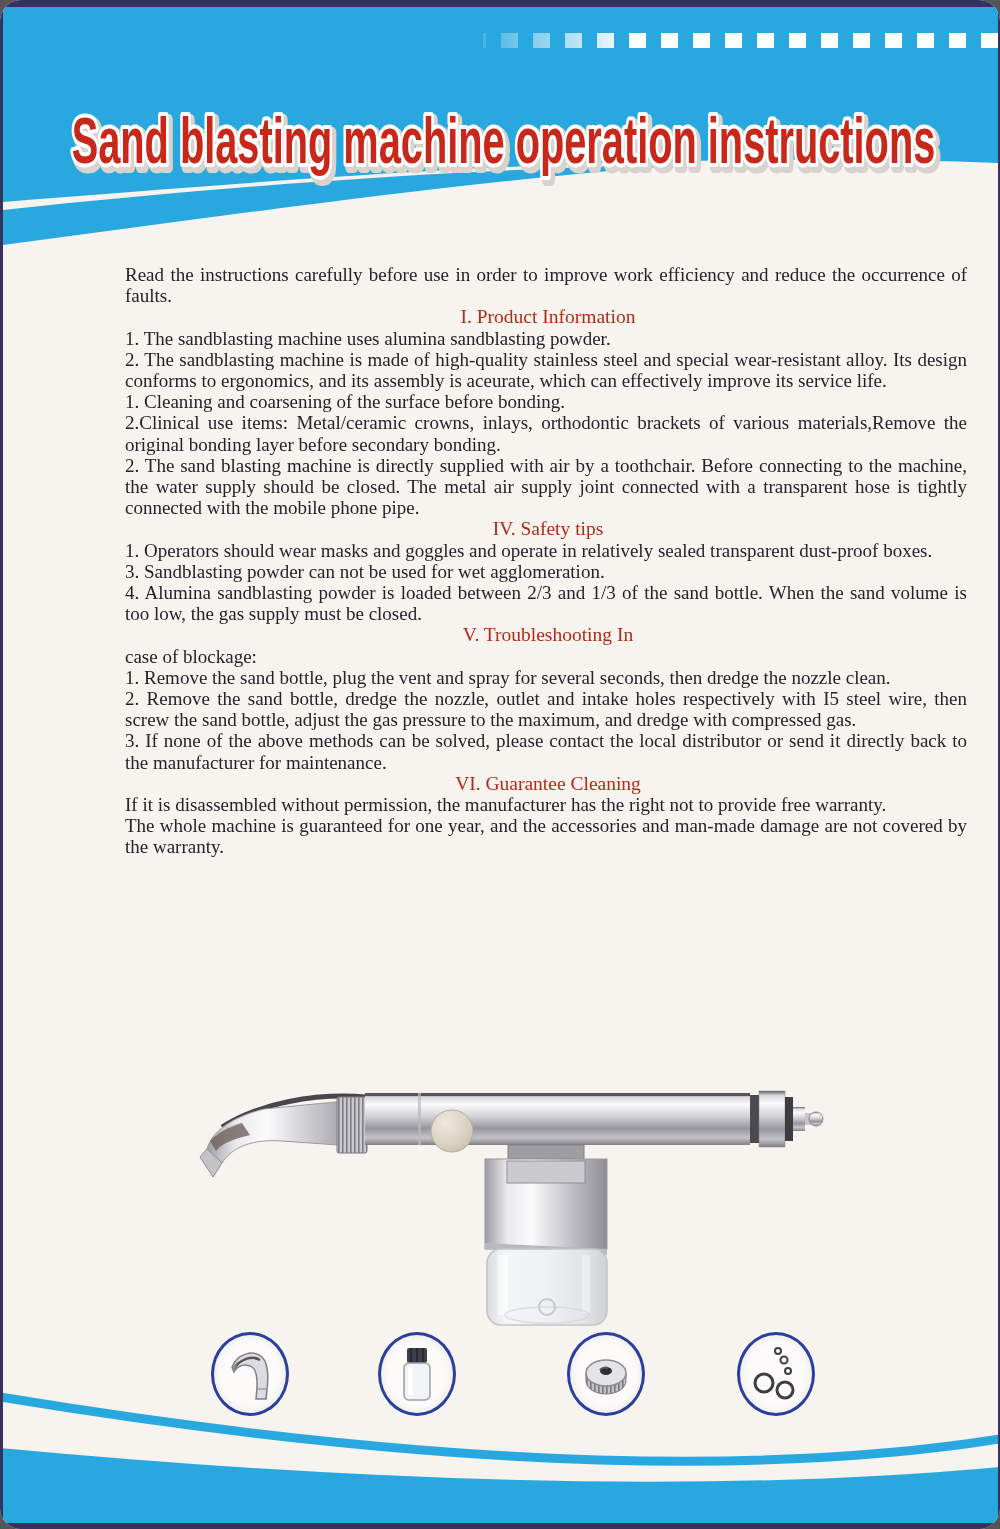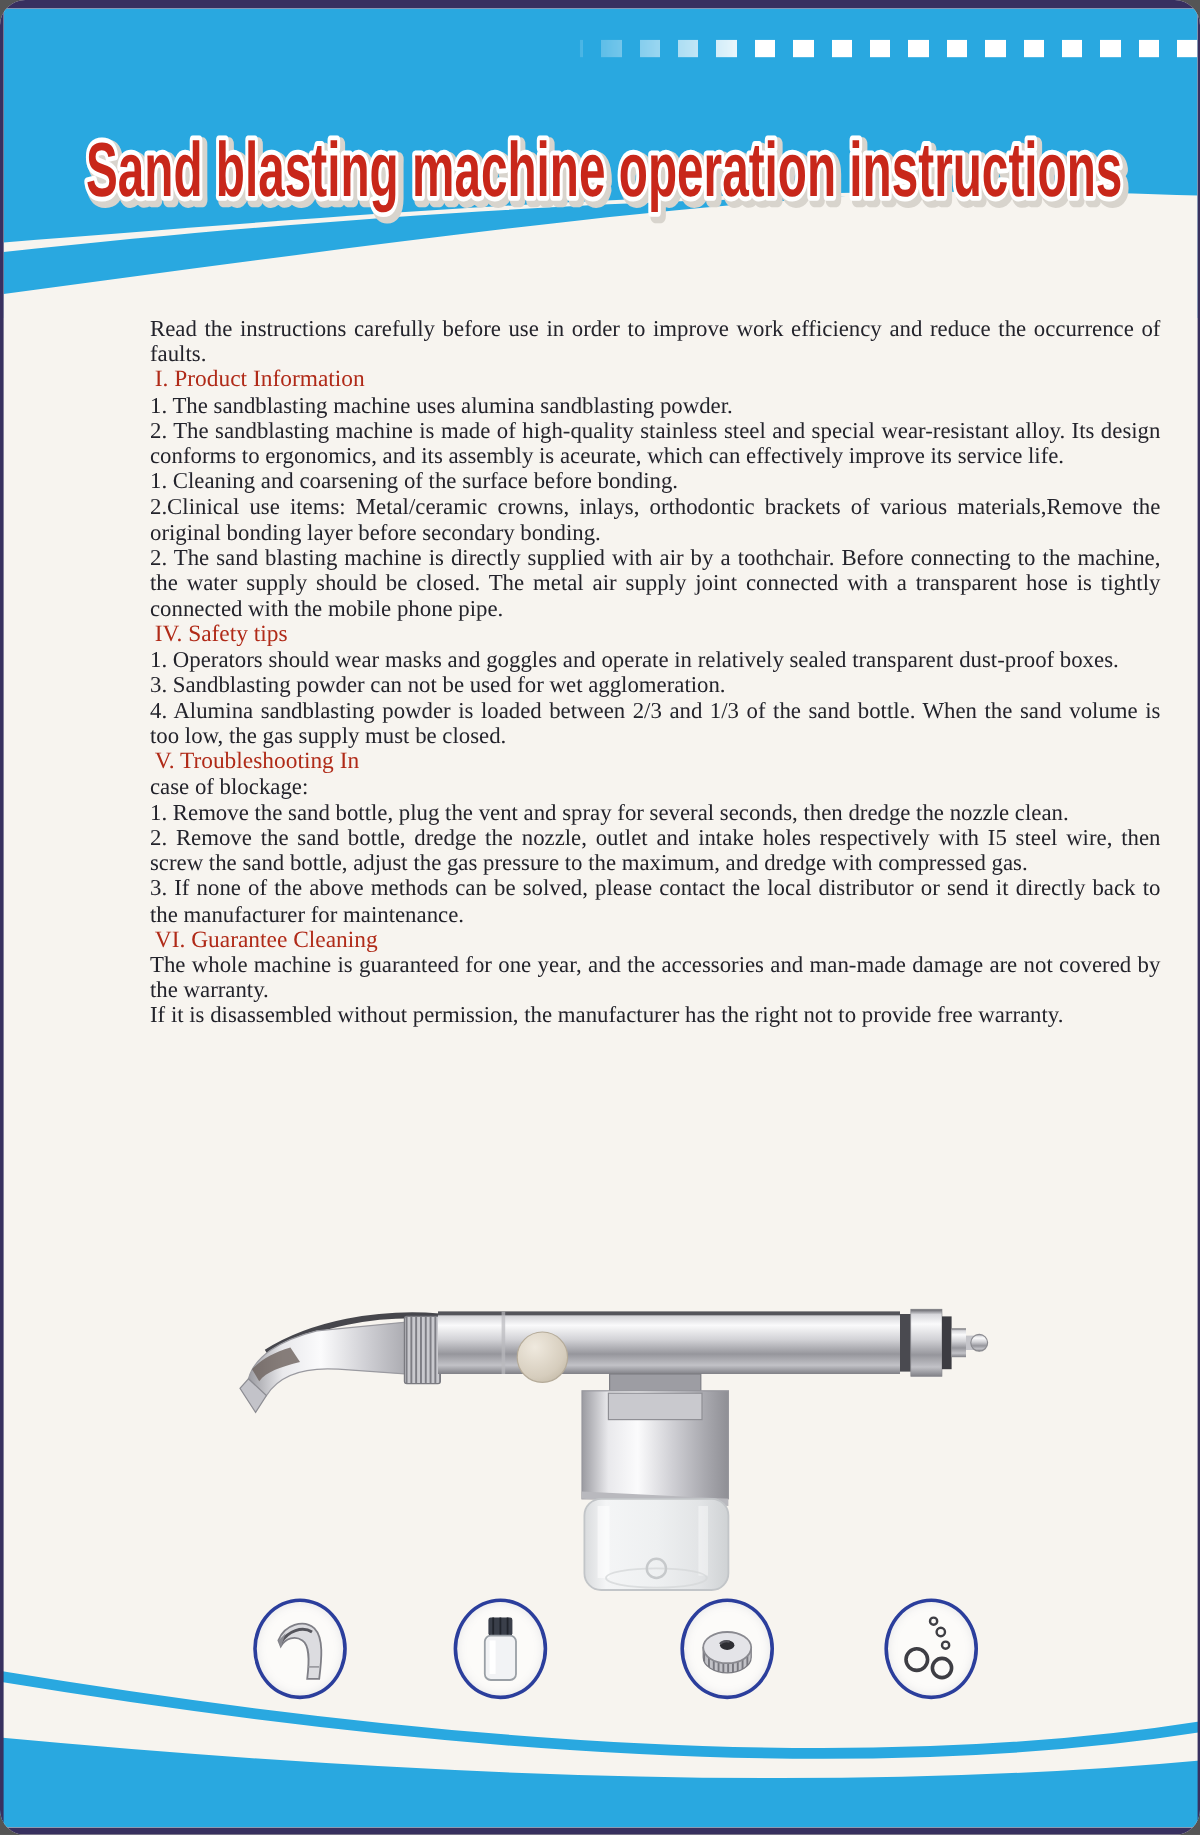--- a/index.html
+++ b/index.html
@@ -27,21 +27,21 @@
   }
 
   
   .doc-body{
     position:absolute;left:83px;top:264px;width:842px;
     font-size:19px;line-height:21.2px;color:var(--ink);
     text-align:justify;
     margin-left:42px;
   }
   .doc-body p,.doc-body h3{margin:0;padding:0;font-weight:normal;}
-  .doc-body h3.heading{color:var(--heading-red);text-align:left;padding-left:4px;font-size:19.5px;font-family:Liberation Serif, serif;}
+  .doc-body h3.heading{color:var(--heading-red);text-align:center;padding-left:4px;font-size:19.5px;font-family:Liberation Serif, serif;}
 
   
   .device{position:absolute;left:110px;top:1085px;width:760px;height:255px;}
   .device svg{display:block;width:100%;height:100%;}
 
   
   .part-circle{
     position:absolute;top:1332px;width:72px;height:78px;border-radius:50%;
     border:3px solid var(--ring-blue);background:#fcfbf9;
     box-shadow:inset 0 0 8px rgba(120,130,150,.18);
@@ -84,22 +84,22 @@
       <h3 class="heading">IV. Safety tips</h3>
       <p class="para">1. Operators should wear masks and goggles and operate in relatively sealed transparent dust-proof boxes.</p>
       <p class="para">3. Sandblasting powder can not be used for wet agglomeration.</p>
       <p class="para">4. Alumina sandblasting powder is loaded between 2/3 and 1/3 of the sand bottle. When the sand volume is too low, the gas supply must be closed.</p>
       <h3 class="heading">V. Troubleshooting In</h3>
       <p class="para">case of blockage:</p>
       <p class="para">1. Remove the sand bottle, plug the vent and spray for several seconds, then dredge the nozzle clean.</p>
       <p class="para">2. Remove the sand bottle, dredge the nozzle, outlet and intake holes respectively with I5 steel wire, then screw the sand bottle, adjust the gas pressure to the maximum, and dredge with compressed gas.</p>
       <p class="para">3. If none of the above methods can be solved, please contact the local distributor or send it directly back to the manufacturer for maintenance.</p>
       <h3 class="heading">VI. Guarantee Cleaning</h3>
+      <p class="para">If it is disassembled without permission, the manufacturer has the right not to provide free warranty.</p>
       <p class="para">The whole machine is guaranteed for one year, and the accessories and man-made damage are not covered by the warranty.</p>
-      <p class="para">If it is disassembled without permission, the manufacturer has the right not to provide free warranty.</p>
     </div>
 
   <div class="device">
     <svg viewBox="0 0 760 255">
       <defs>
         <linearGradient id="gSilverV" x1="0" y1="0" x2="0" y2="1">
           <stop offset="0" stop-color="#606066"></stop>
             <stop offset="0.08" stop-color="#d8d8dc"></stop>
           <stop offset="0.22" stop-color="#fafafb"></stop>
             <stop offset="0.45" stop-color="#d2d2d6"></stop>

